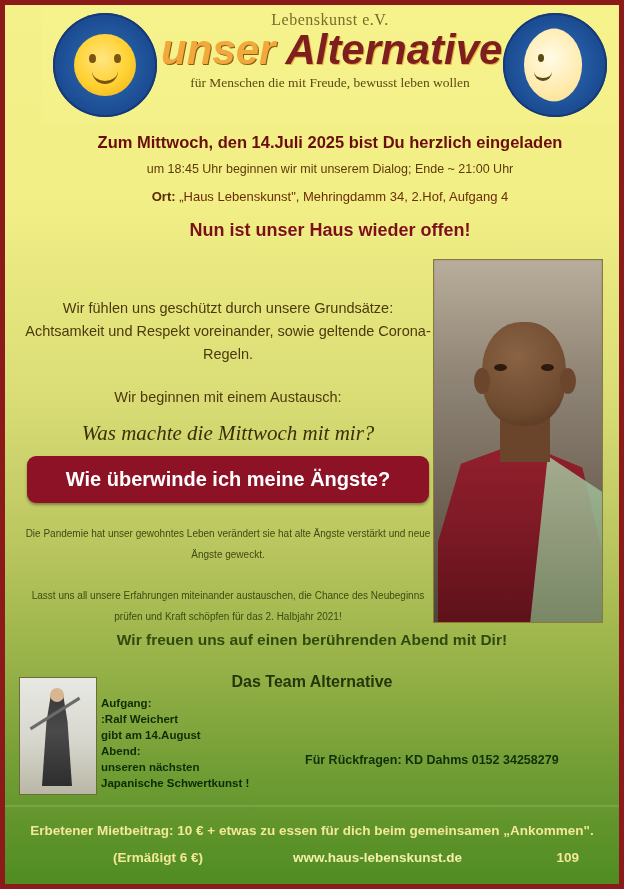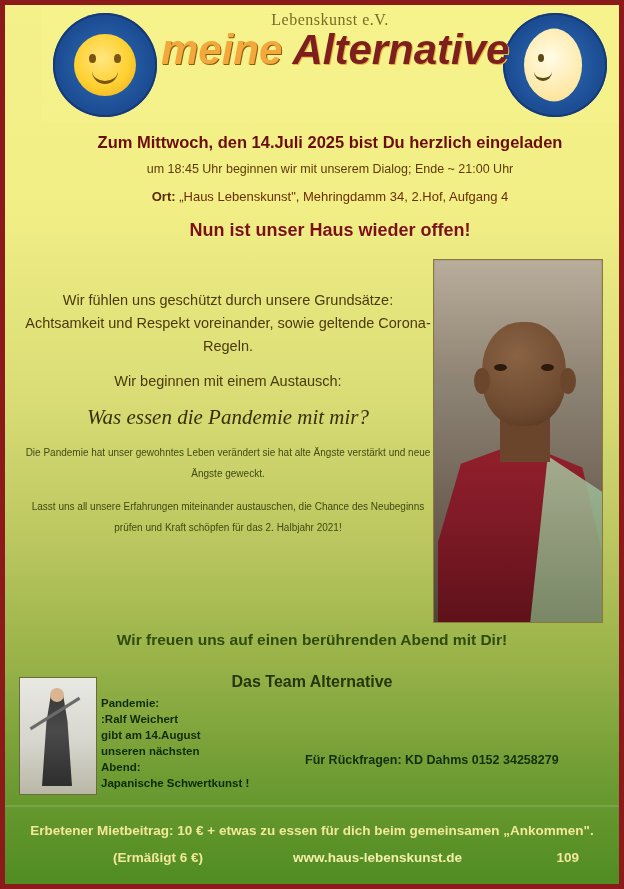--- a/index.html
+++ b/index.html
@@ -197,21 +197,21 @@
     position: absolute;
     left: 18px;
     top: 272px;
     width: 410px;
   }
   .para {
     text-align: center;
     color: #4b3a0c;
     font-size: 14.5px;
     line-height: 23px;
-    margin-top: 12px;
+    margin-top: 20px;
   }
   .para.green { color: #2f4a10; }
   .para.small {
     font-size: 10px;
     line-height: 21px;
     color: #3e4a12;
   }
   .q-italic {
     text-align: center;
     font-family: "Liberation Serif", serif;
@@ -463,42 +463,44 @@
       <div class="moon-face">
         <div class="moon-crescent"></div>
         <div class="moon-eye"></div>
         <div class="moon-smile"></div>
       </div>
     </div>
 
     <div class="brand-wrap">
       <div class="brand-small">Lebenskunst e.V.</div>
       <div class="brand-main">
-        <span class="meine">meine</span><span class="alt">Alternative</span>
+        <span class="meine">unser</span><span class="alt">Alternative</span>
       </div>
+      <div class="brand-sub">für Menschen die mit Freude, bewusst leben wollen</div>
     </div>
   </div>
 
   <div class="lead">Zum Mittwoch, den 14.Juli 2025 bist Du herzlich eingeladen</div>
 
   <div class="times">
     <div class="row">um 18:45 Uhr  beginnen wir mit unserem Dialog; Ende ~ 21:00 Uhr</div>
   </div>
 
   <div class="ort">
     <b>Ort:</b>
     <span>„Haus Lebenskunst", Mehringdamm 34, 2.Hof, Aufgang 4</span>
   </div>
 
   <div class="open-line">Nun ist unser Haus wieder offen!</div>
 
   <div class="body-col">
     <div class="para">Wir fühlen uns geschützt durch unsere Grundsätze:  Achtsamkeit und Respekt voreinander, sowie geltende Corona-Regeln.</div>
     <div class="para">Wir beginnen mit einem Austausch:</div>
-    <div class="q-italic">Was essen die Pandemie mit mir?</div>
+    <div class="q-italic">Was machte die Mittwoch mit mir?</div>
+    <div class="redbox">Wie überwinde ich meine Ängste?</div>
     <div class="para small">Die Pandemie hat unser gewohntes Leben verändert sie hat alte Ängste verstärkt und neue Ängste geweckt.</div>
     <div class="para small green">Lasst uns all unsere Erfahrungen miteinander austauschen, die Chance des Neubeginns prüfen und Kraft schöpfen für das 2. Halbjahr 2021!</div>
   </div>
 
   <div class="photo-monk">
     <div class="monk-bg"></div>
     <div class="monk-blur"></div>
     <div class="monk-robe"></div>
     <div class="monk-robe2"></div>
     <div class="monk-neck"></div>
@@ -515,25 +517,25 @@
     <div class="sw-bg"></div>
     <div class="sw-figure"></div>
     <div class="sw-head"></div>
     <div class="sw-blade"></div>
   </div>
 
   <div class="closing">Wir freuen uns auf einen berührenden Abend mit Dir!</div>
   <div class="team">Das Team Alternative</div>
 
   <div class="vorschau">
-    <div>Pandemie:</div>
+    <div>Aufgang:</div>
     <div>:Ralf Weichert</div>
     <div>gibt am 14.August</div>
+    <div>Abend:</div>
     <div>unseren nächsten</div>
-    <div>Abend:</div>
     <div class="line-jap">Japanische Schwertkunst !</div>
   </div>
 
   <div class="rueck">Für Rückfragen:  KD Dahms   0152 34258279</div>
 
   <div class="divider-glow"></div>
 
   <div class="beitrag">Erbetener Mietbeitrag: 10 € + etwas zu essen für dich beim gemeinsamen „Ankommen".</div>
 
   <div class="bottom-row">

